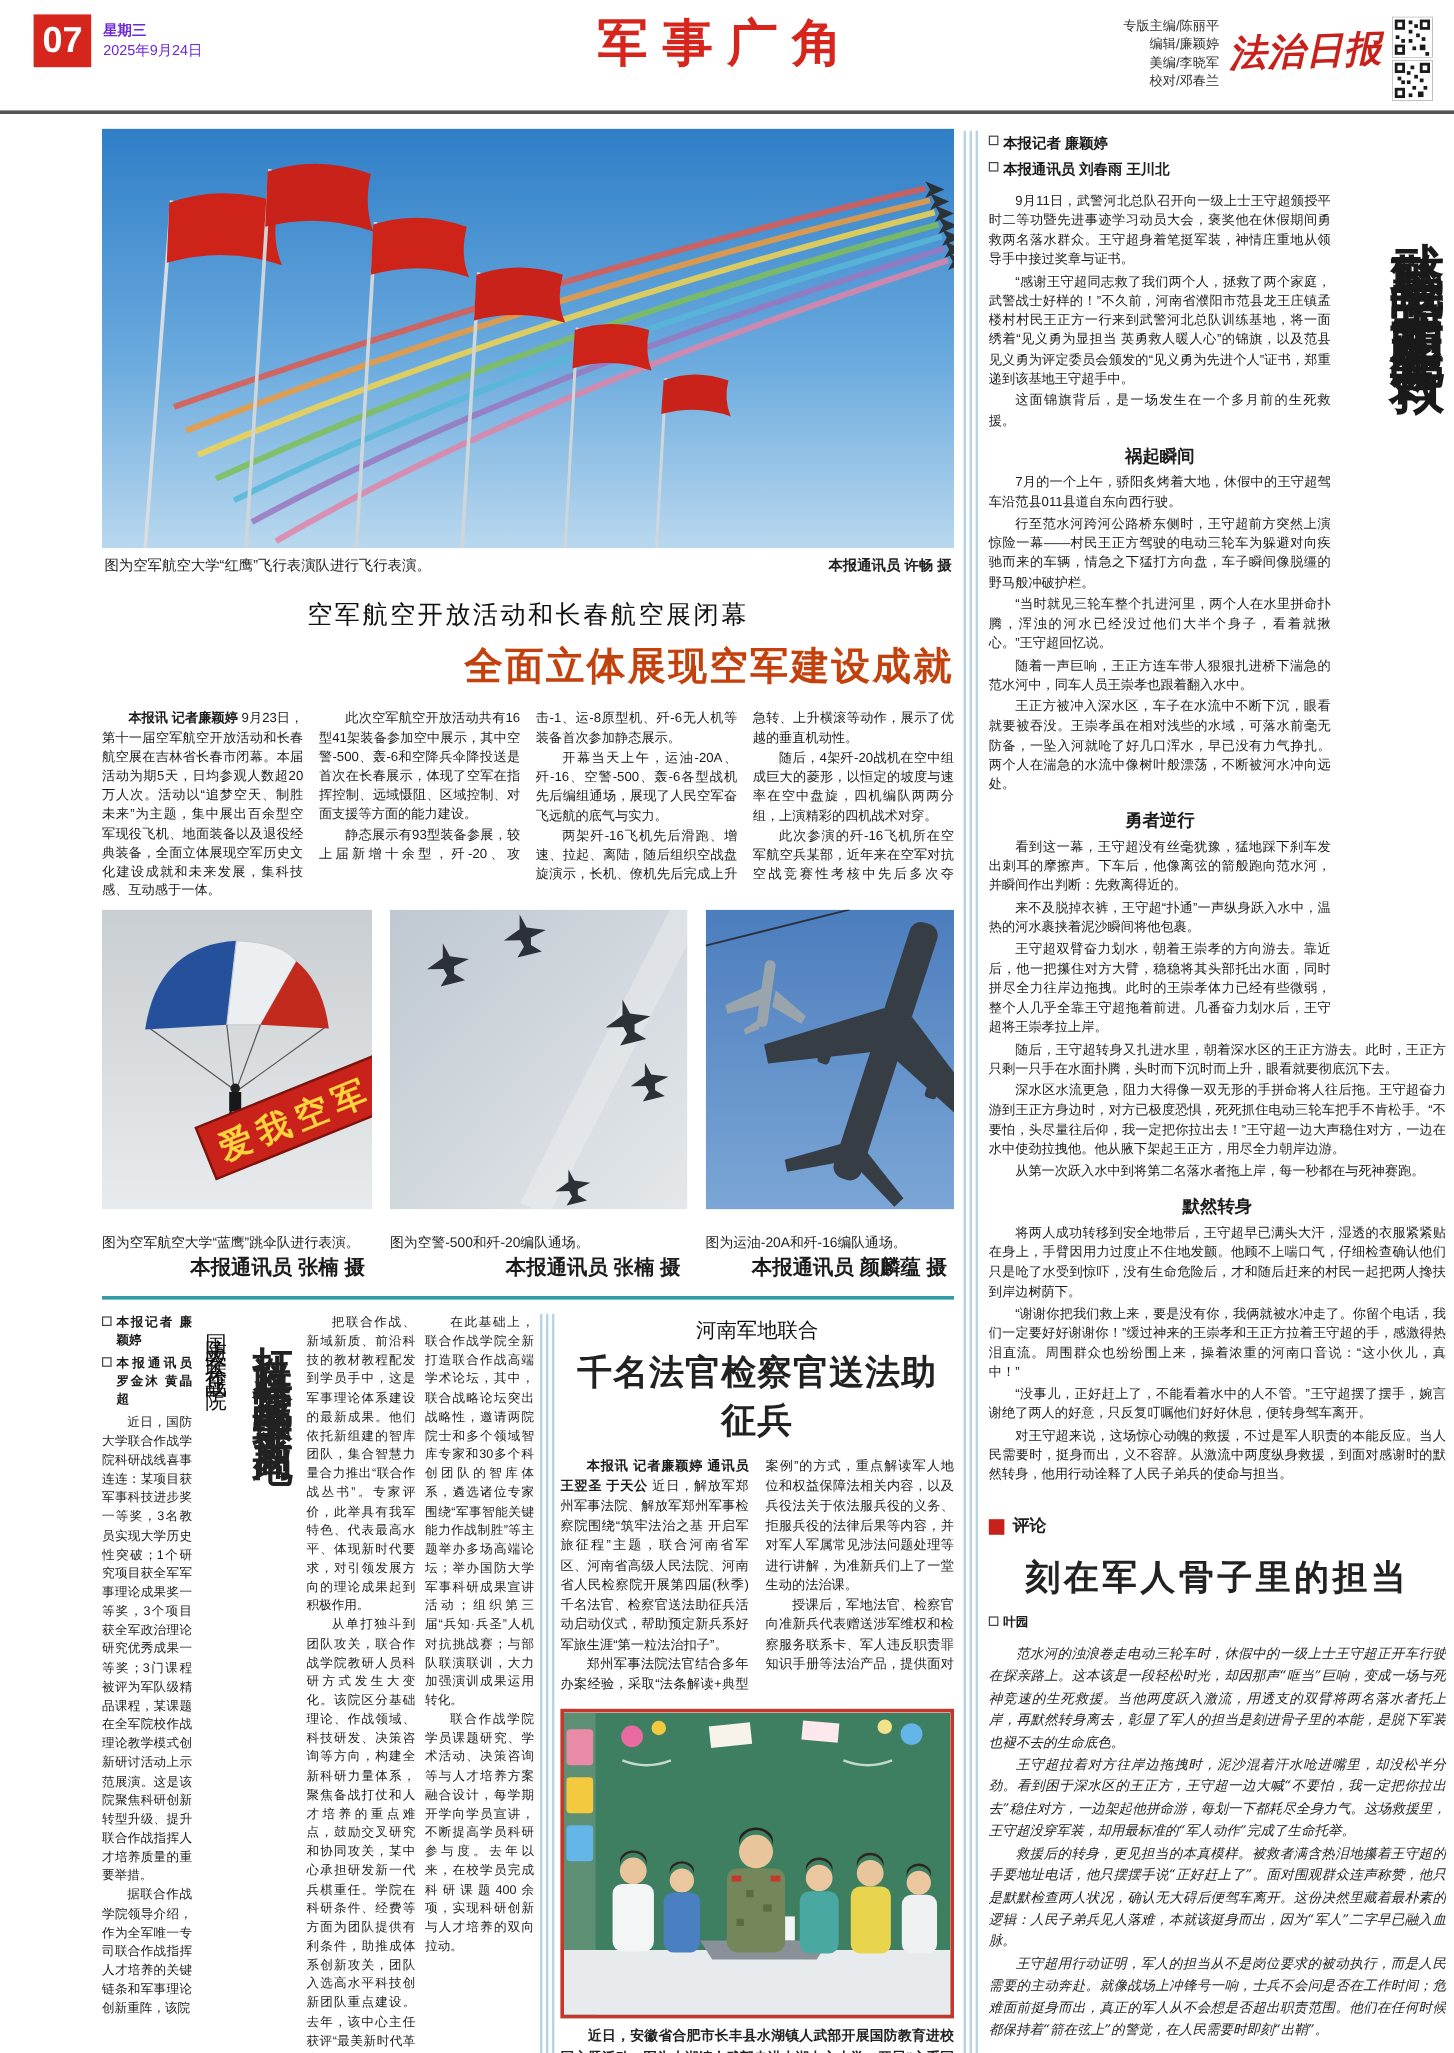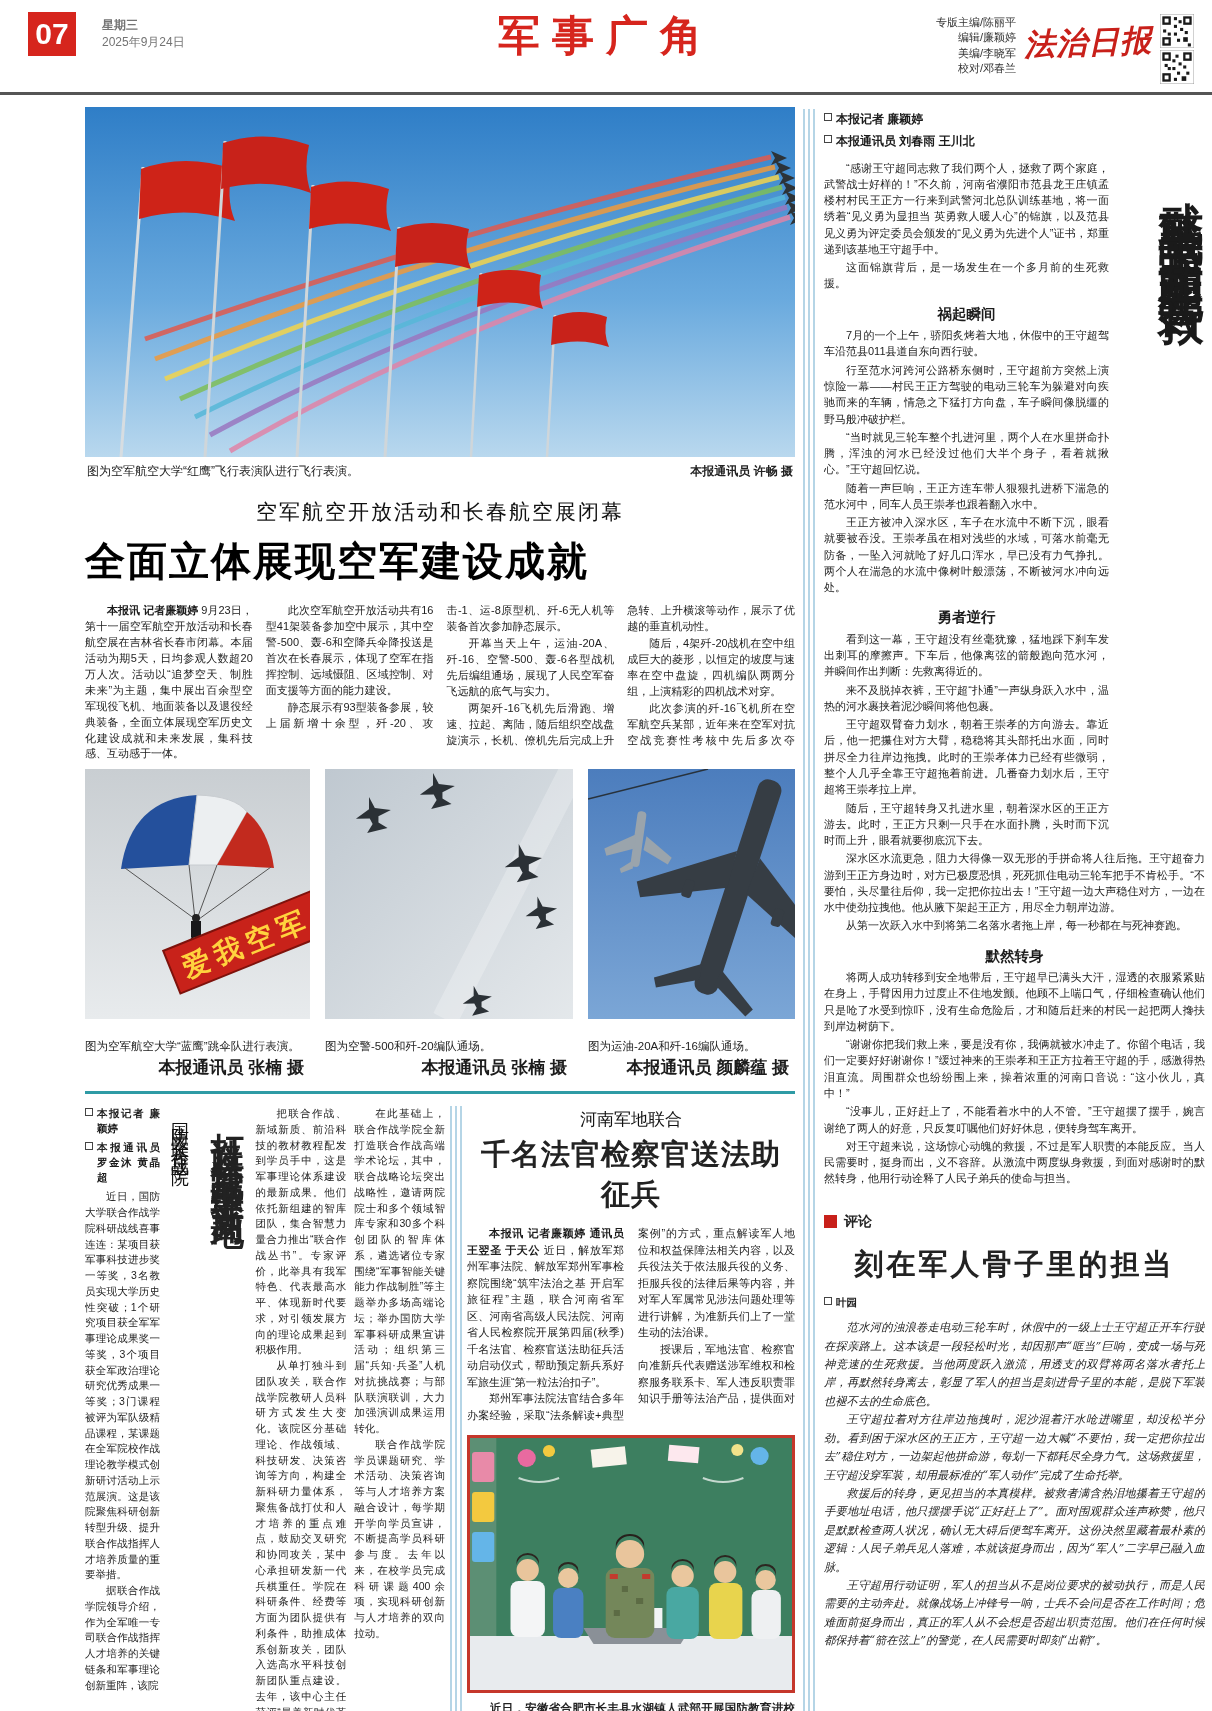--- a/index.html
+++ b/index.html
@@ -2,39 +2,39 @@
 <html><head>
 <meta charset="utf-8">
 <style>
 *{margin:0;padding:0;box-sizing:border-box}
 html,body{background:#e9e9e9}
 body{font-family:"Liberation Sans","DejaVu Sans",sans-serif;color:#1c1c1c}
 .page{width:1212px;height:1711px;background:#fff;margin:0 auto;position:relative;overflow:hidden}
 
 .header{position:relative;display:flex;align-items:flex-start;padding:12px 18px 8px 28px;border-bottom:3px solid #555}
 .pageno{width:48px;height:44px;background:#d6251d;color:#fff;font-size:30px;font-weight:bold;display:flex;align-items:center;justify-content:center}
-.dateblock{margin-left:26px;padding-top:5px;font-size:12px;line-height:1.45;color:#737373}
+.dateblock{margin-left:10px;padding-top:5px;font-size:12px;line-height:1.45;color:#6d28d9}
 .dateblock .d1{font-weight:bold}
 .section-title{position:absolute;left:0;right:0;top:8px;text-align:center;font-size:42px;font-weight:900;color:#d6251d;letter-spacing:12px;pointer-events:none}
 .header-right{margin-left:auto;display:flex;align-items:flex-start;gap:8px;position:relative;z-index:2}
 .staff{font-size:11px;text-align:right;line-height:1.4;color:#333;padding-top:3px;white-space:nowrap}
 .masthead{font-size:31px;color:#c8201a;font-family:"DejaVu Serif","Liberation Serif",serif;font-weight:bold;font-style:italic;padding-top:10px;letter-spacing:1px;transform:rotate(-2deg);white-space:nowrap}
 .qrs{display:flex;flex-direction:column;gap:2px;padding-top:2px}
 
 .main{display:flex;padding:12px 7px 0 85px;height:1640px}
 .col-left{width:710px;flex:none}
 .vlines{flex:none;width:16px;margin:2px 3px 0 6px;background-image:linear-gradient(#b5d5e6,#b5d5e6),linear-gradient(#b5d5e6,#b5d5e6),linear-gradient(#b5d5e6,#b5d5e6);background-size:2px 100%;background-repeat:no-repeat;background-position:2px 0,7px 0,12px 0}
 .col-right{flex:1;padding:2px 0 0 4px;min-width:0}
 
 .main-photo{height:350px;overflow:hidden;position:relative}
 .main-photo svg{display:block;width:100%;height:100%}
 .cap-row{display:flex;justify-content:space-between;font-size:12px;padding:6px 2px 2px;color:#222}
 .cap-row .credit{font-weight:bold;white-space:nowrap;margin-left:14px}
 .kicker{text-align:center;font-size:21px;color:#111;margin-top:16px;letter-spacing:2px}
-.main-headline{text-align:left;font-size:40px;font-weight:700;letter-spacing:2px;margin:8px 0 14px;color:#000000}
+.main-headline{text-align:right;font-size:32px;font-weight:700;letter-spacing:2px;margin:8px 0 14px;color:#c2410c}
 .main-body{column-count:4;column-gap:13px;height:160px;overflow:hidden;font-size:11px;line-height:1.45;text-align:justify}
 .main-body p{text-indent:2em;margin-bottom:1px}
 .lead-b{font-weight:bold}
 
 .photo-strip{display:flex;gap:15px;margin-top:6px}
 .ps-item{flex:none}
 .ps-photo{height:250px;overflow:hidden;position:relative}
 .ps-photo svg{display:block;width:100%;height:100%}
 .scap{font-size:11.5px;margin-top:20px;color:#222}
 .scredit{font-size:17px;font-weight:bold;text-align:right;margin-top:2px;padding-right:6px}
@@ -406,20 +406,21 @@
             <span>本报记者  廉颖婷</span>
           </div>
         <div class="byl">
             <span class="sq"></span>
             <span>本报通讯员 刘春雨 王川北</span>
           </div>
       </div>
 
       <div class="rescue-flow">
         <div class="v-headline">武警战士王守超的生死营救</div>
+        <p>9月11日，武警河北总队召开向一级上士王守超颁授平时二等功暨先进事迹学习动员大会，褒奖他在休假期间勇救两名落水群众。王守超身着笔挺军装，神情庄重地从领导手中接过奖章与证书。</p>
         <p>“感谢王守超同志救了我们两个人，拯救了两个家庭，武警战士好样的！”不久前，河南省濮阳市范县龙王庄镇孟楼村村民王正方一行来到武警河北总队训练基地，将一面绣着“见义勇为显担当 英勇救人暖人心”的锦旗，以及范县见义勇为评定委员会颁发的“见义勇为先进个人”证书，郑重递到该基地王守超手中。</p>
         <p>这面锦旗背后，是一场发生在一个多月前的生死救援。</p>
         <p class="subhead">祸起瞬间</p>
         <p>7月的一个上午，骄阳炙烤着大地，休假中的王守超驾车沿范县011县道自东向西行驶。</p>
         <p>行至范水河跨河公路桥东侧时，王守超前方突然上演惊险一幕——村民王正方驾驶的电动三轮车为躲避对向疾驰而来的车辆，情急之下猛打方向盘，车子瞬间像脱缰的野马般冲破护栏。</p>
         <p>“当时就见三轮车整个扎进河里，两个人在水里拼命扑腾，浑浊的河水已经没过他们大半个身子，看着就揪心。”王守超回忆说。</p>
         <p>随着一声巨响，王正方连车带人狠狠扎进桥下湍急的范水河中，同车人员王崇孝也跟着翻入水中。</p>
         <p>王正方被冲入深水区，车子在水流中不断下沉，眼看就要被吞没。王崇孝虽在相对浅些的水域，可落水前毫无防备，一坠入河就呛了好几口浑水，早已没有力气挣扎。两个人在湍急的水流中像树叶般漂荡，不断被河水冲向远处。</p>
         <p class="subhead">勇者逆行</p>
         <p>看到这一幕，王守超没有丝毫犹豫，猛地踩下刹车发出刺耳的摩擦声。下车后，他像离弦的箭般跑向范水河，并瞬间作出判断：先救离得近的。</p>

